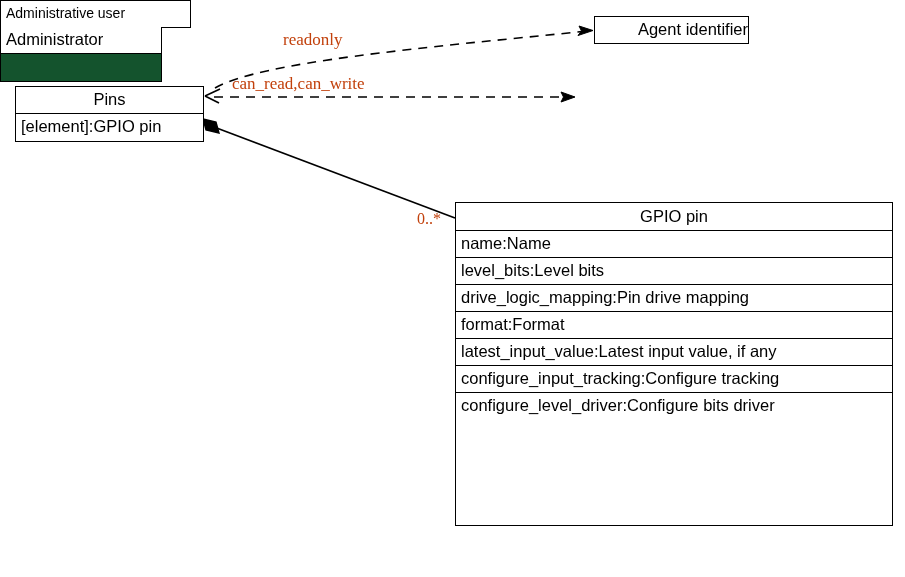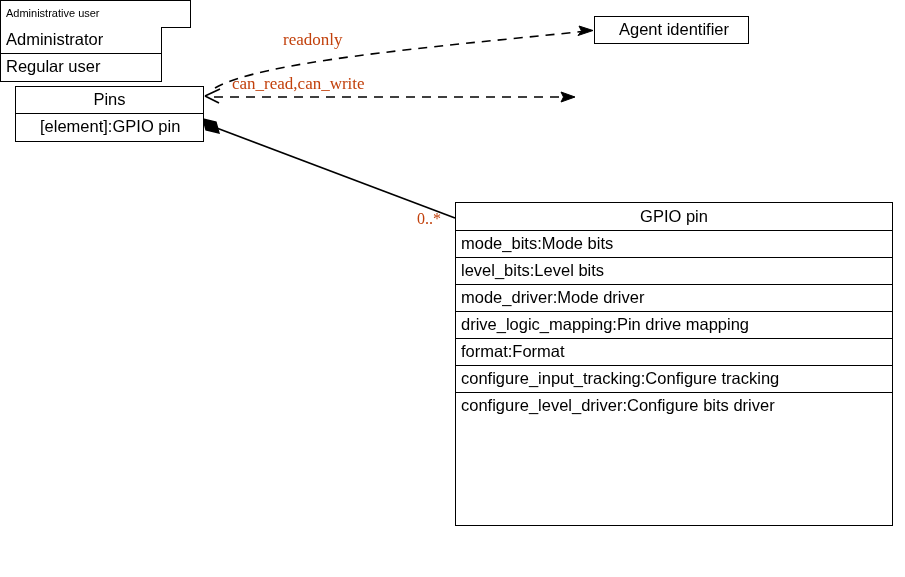--- a/index.html
+++ b/index.html
@@ -57,54 +57,54 @@
   }
 
   
   #box-pins {
     left: 15px;
     top: 86px;
     width: 189px;
     height: 56px;
   }
   #box-pins .uml-row.header { height: 27px; }
-  #box-pins .uml-row.attr   { height: 26px; margin-left: 19px; }
+  #box-pins .uml-row.attr   { height: 26px; }
 
   
   #box-agent-identifier {
     left: 594px;
     top: 16px;
     width: 155px;
     height: 28px;
   }
   #box-agent-identifier .uml-row.header {
     border-bottom: none;
     height: 25px;
     line-height: 24px;
-    text-align: center;
+    text-align: right;
     padding-left: 5px;
   }
 
   
   #box-admin-user {
     left: 576px;
     top: 85px;
     width: 191px;
     height: 82px;
     border: none;
   }
   #box-admin-user .enum-header {
     box-sizing: border-box;
     position: absolute;
     left: 0;
     top: 0;
     width: 191px;
     height: 28px;
     line-height: 25px;
-    font-size: 11px;
+    font-size: 14px;
     text-align: left;
     padding-left: 5px;
     background: #ffffff;
     border: 1.6px solid #000000;
     white-space: nowrap;
   }
   #box-admin-user .enum-literals {
     box-sizing: border-box;
     position: absolute;
     left: 0;
@@ -185,28 +185,27 @@
   </div>
 
   <div class="uml-box" id="box-agent-identifier">
     <div class="uml-row header">Agent identifier</div>
   </div>
 
   <div id="box-admin-user">
     <div class="enum-header">Administrative user</div>
     <div class="enum-literals">
       <div class="uml-row attr">Administrator</div>
-      <div class="uml-row attr last">Regular user</div>
     </div>
   </div>
 
   <div class="uml-box" id="box-gpio-pin">
     <div class="uml-row header">GPIO pin</div>
-    <div class="uml-row attr">mode_bits:Mode bits</div>
+    <div class="uml-row attr">name:Name</div>
     <div class="uml-row attr">level_bits:Level bits</div>
-    <div class="uml-row attr">mode_driver:Mode driver</div>
     <div class="uml-row attr">drive_logic_mapping:Pin drive mapping</div>
     <div class="uml-row attr">format:Format</div>
+    <div class="uml-row attr">latest_input_value:Latest input value, if any</div>
     <div class="uml-row attr">configure_input_tracking:Configure tracking</div>
     <div class="uml-row attr last">configure_level_driver:Configure bits driver</div>
   </div>
 
 </div>
 
 </body></html>

